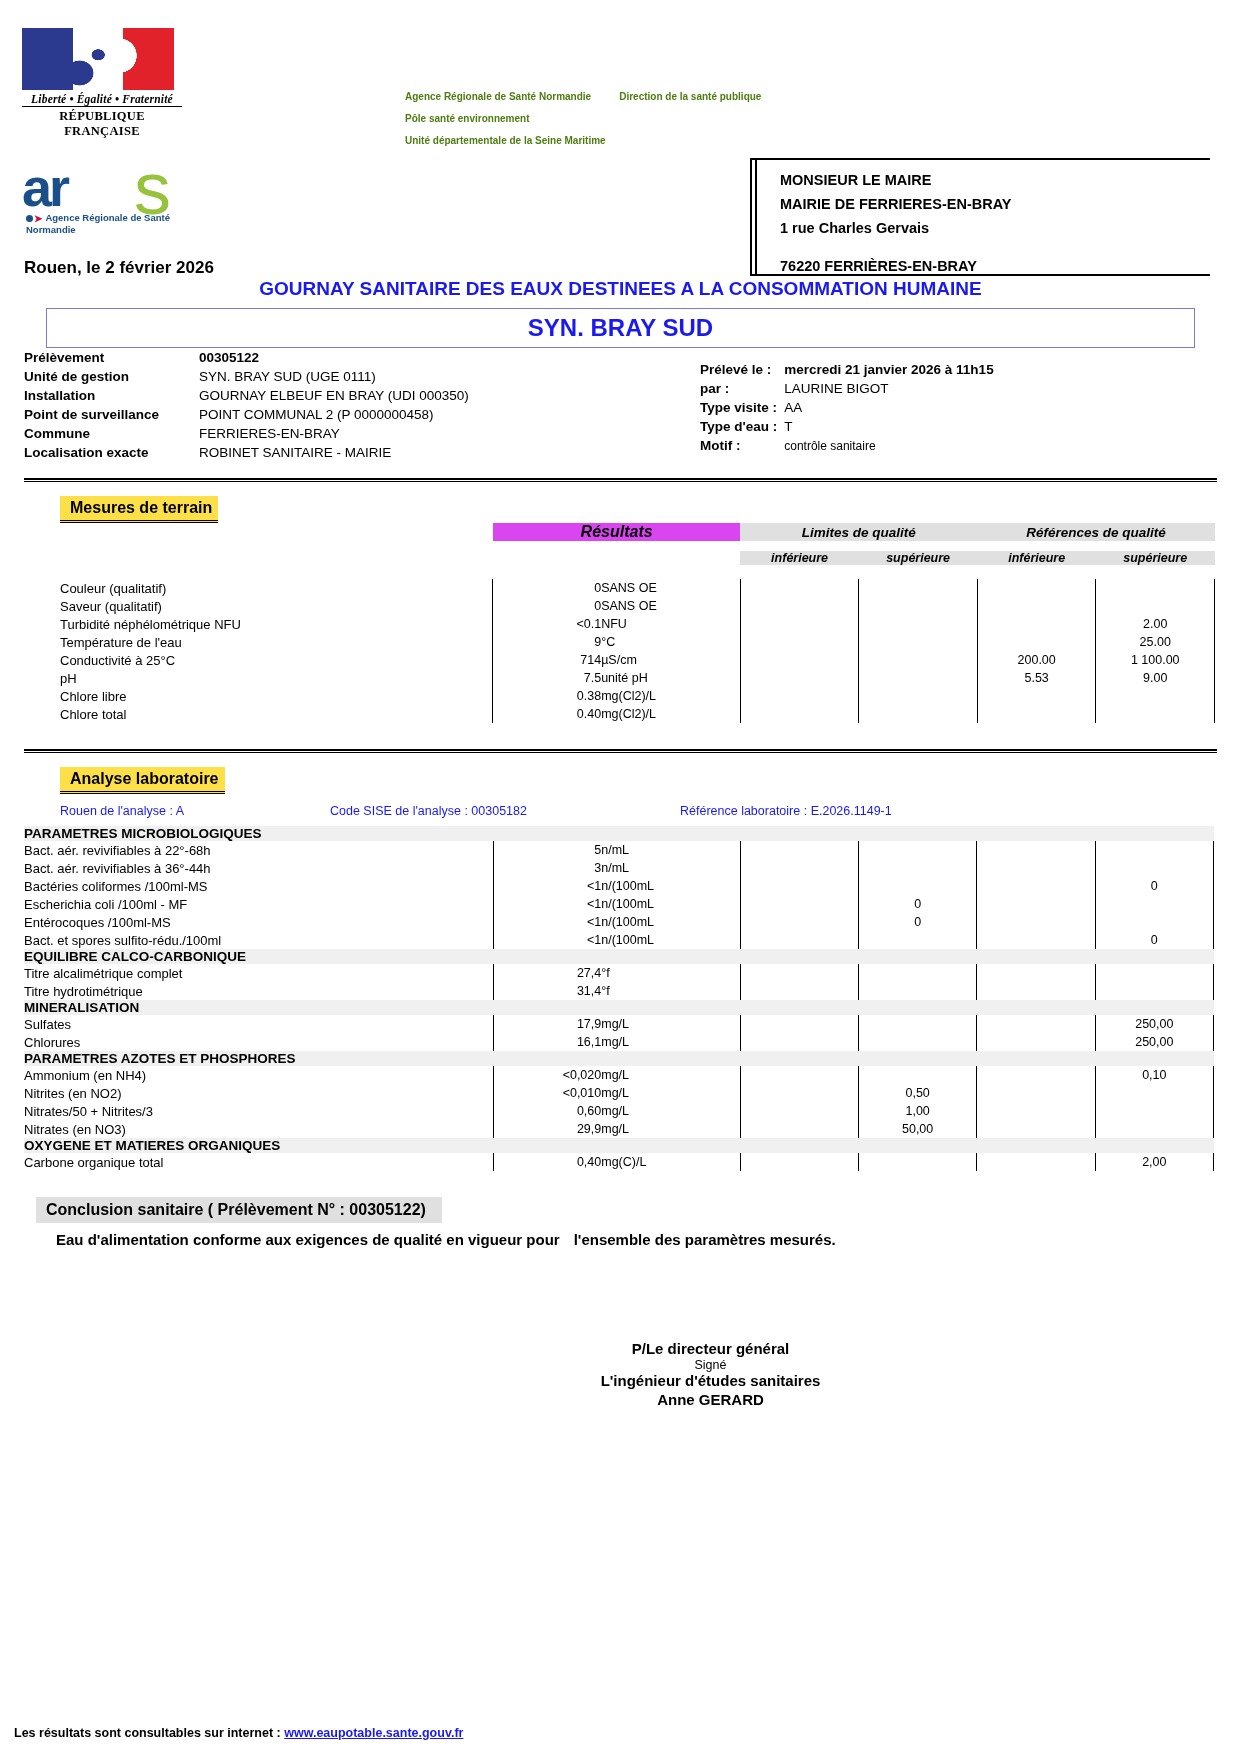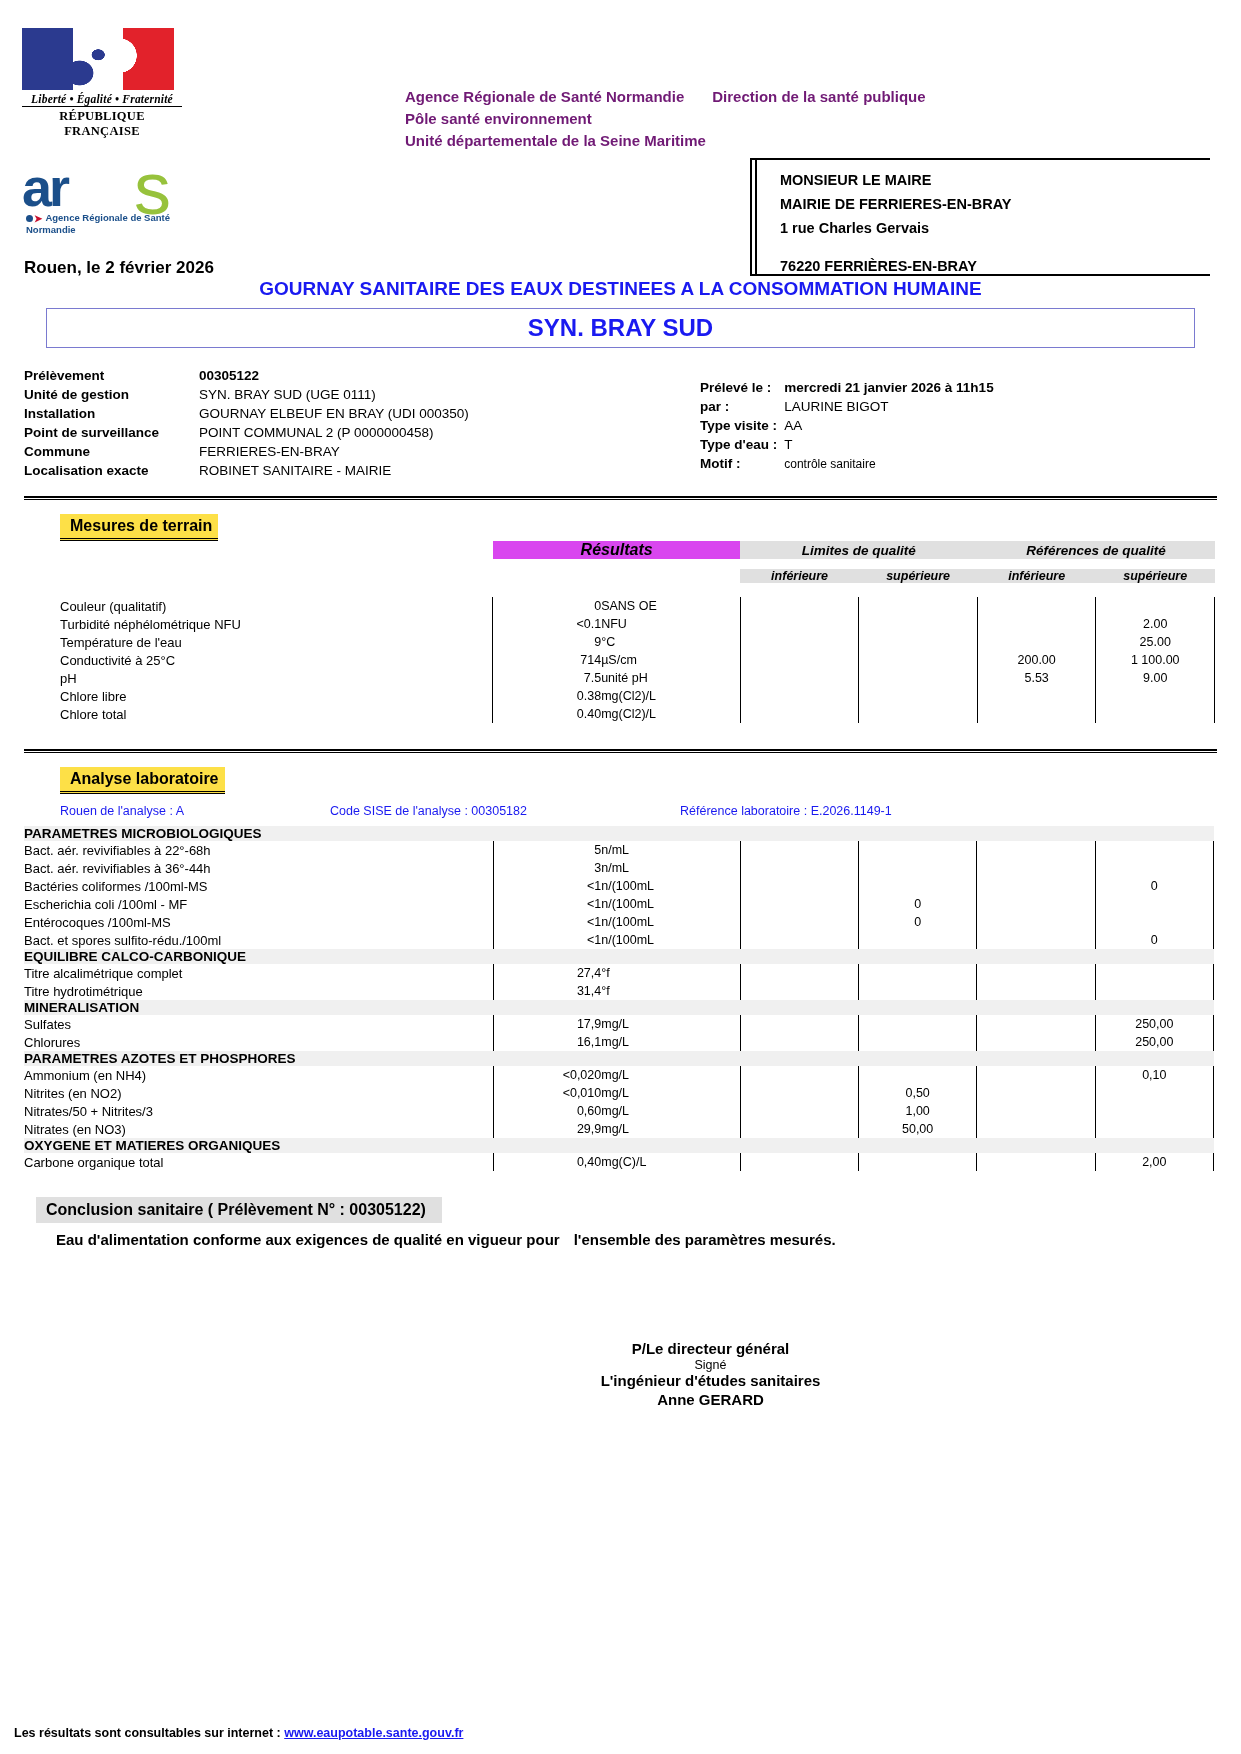--- a/index.html
+++ b/index.html
@@ -40,39 +40,39 @@
   .ars-logo { position:absolute; left:22px; top:160px; width:190px; height:78px; }
   .ars-logo .ars-text { font-family:"Liberation Sans", sans-serif; font-weight:bold;
       font-size:54px; color:#1b4f8a; letter-spacing:-3px; line-height:54px; }
   .ars-logo .ars-s { color:#97c23c; font-size:74px; position:absolute; left:112px; top:-8px; line-height:74px;}
   .ars-sub { position:absolute; left:4px; top:52px; font-size:9.5px; color:#1b4f8a; font-weight:bold; line-height:11px;}
   .ars-dot { display:inline-block; width:7px;height:7px;border-radius:50%;background:#1b4f8a; margin-right:1px; vertical-align:middle;}
   .ars-arrow { display:inline-block; color:#c8102e; font-size:10px; vertical-align:middle; margin-right:3px;}
 
   .rouen-date { position:absolute; left:24px; top:258px; font-weight:bold; font-size:17px; }
 
-  .ars-head { position:absolute; left:405px; top:86px; color:#701a75; font-weight:bold;
-              font-size:15px; line-height:22px; white-space:nowrap;}
+  .ars-head { position:absolute; left:405px; top:86px; color:#4d7c0f; font-weight:bold;
+              font-size:10px; line-height:22px; white-space:nowrap;}
   .ars-head .sp { display:inline-block; width:28px;}
 
   .addr-box { position:absolute; left:750px; top:158px; width:460px; height:118px;
               border:2px solid #000; border-left:none; border-right:none;}
   .addr-box:before{content:""; position:absolute; left:0; top:-2px; bottom:-2px; width:0; border-left:2px solid #000;}
   .addr-box:after{content:""; position:absolute; left:5px; top:-2px; bottom:-2px; width:0; border-left:2px solid #000;}
   .addr-inner { padding:8px 0 0 30px; font-weight:bold; font-size:14.5px; line-height:24px; }
   .addr-cp { margin-top:14px; font-weight:bold; font-size:14.5px;}
 
   
   .main-title { text-align:center; color:#1a1af0; font-weight:bold; font-size:19px; margin-top:8px;}
   .sub-title-box { margin:8px 46px 0 46px; border:1px solid #7a7ad0; height:40px;
                    display:flex; align-items:center; justify-content:center;}
   .sub-title { color:#1a1af0; font-weight:bold; font-size:24px; }
 
   
-  .info { position:relative; margin-top:18px; height:130px; font-size:13.5px;}
+  .info { position:relative; height:130px; font-size:13.5px;}
   .info-left { position:absolute; left:24px; top:0; }
   .info-left table { border-collapse:collapse; }
   .info-left td { padding:2px 0; font-size:13.5px; vertical-align:top;}
   .info-left td.k { font-weight:bold; width:175px; }
   .info-left td.v { font-weight:normal; }
   .info-left td.v.bold { font-weight:bold; }
 
   .info-right { position:absolute; left:700px; top:12px; }
   .info-right table { border-collapse:collapse; }
   .info-right td { padding:2px 0; font-size:13.5px;}
@@ -278,20 +278,29 @@
         <tr class="datarow">
           <td class="param">Couleur (qualitatif)</td>
           <td class="val">0</td>
           <td class="unit">SANS OE</td>
           <td class="lim"></td>
           <td class="lim"></td>
           <td class="lim"></td>
           <td class="limlast"></td>
         </tr>
         <tr class="datarow">
+          <td class="param">Saveur (qualitatif)</td>
+          <td class="val">0</td>
+          <td class="unit">SANS OE</td>
+          <td class="lim"></td>
+          <td class="lim"></td>
+          <td class="lim"></td>
+          <td class="limlast"></td>
+        </tr>
+        <tr class="datarow">
           <td class="param">Turbidité néphélométrique NFU</td>
           <td class="val">&lt;0.1</td>
           <td class="unit">NFU</td>
           <td class="lim"></td>
           <td class="lim"></td>
           <td class="lim"></td>
           <td class="limlast">2.00</td>
         </tr>
         <tr class="datarow">
           <td class="param">Température de l'eau</td>

